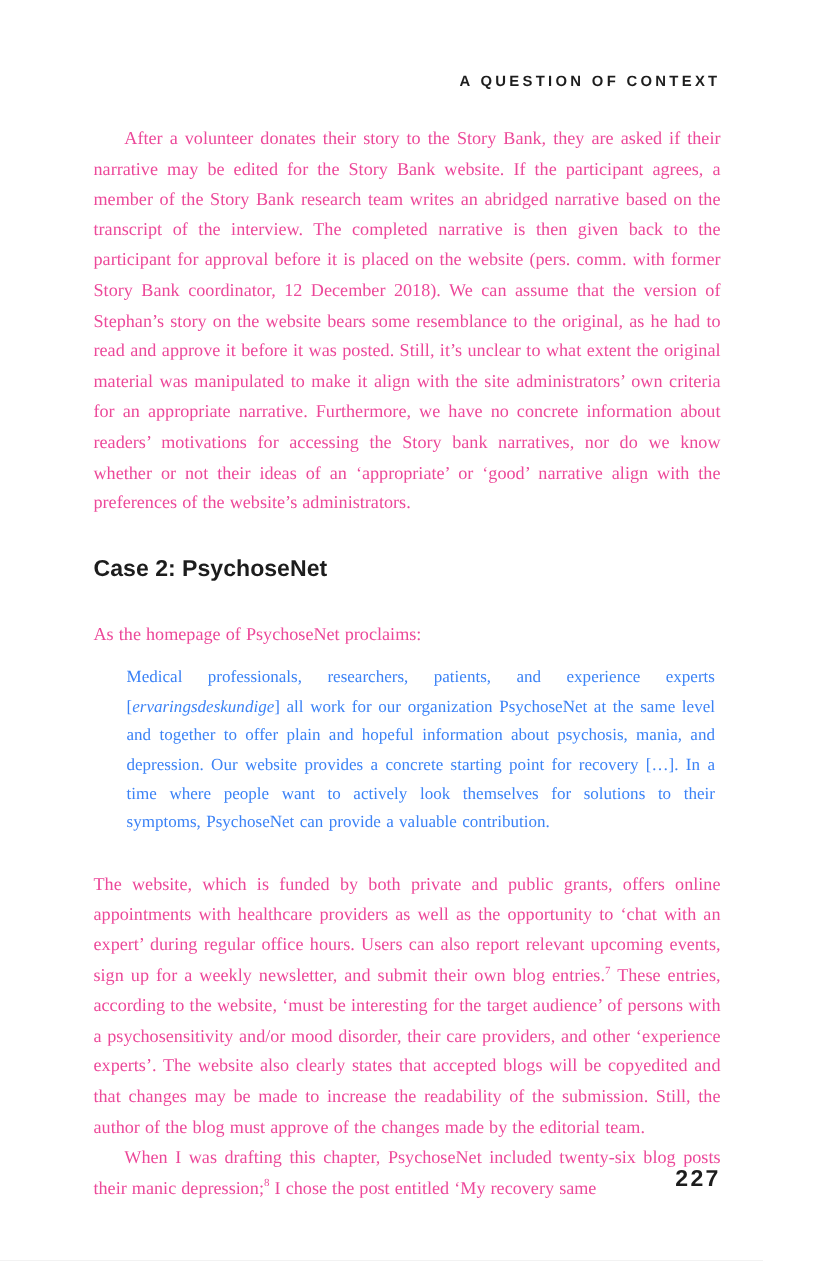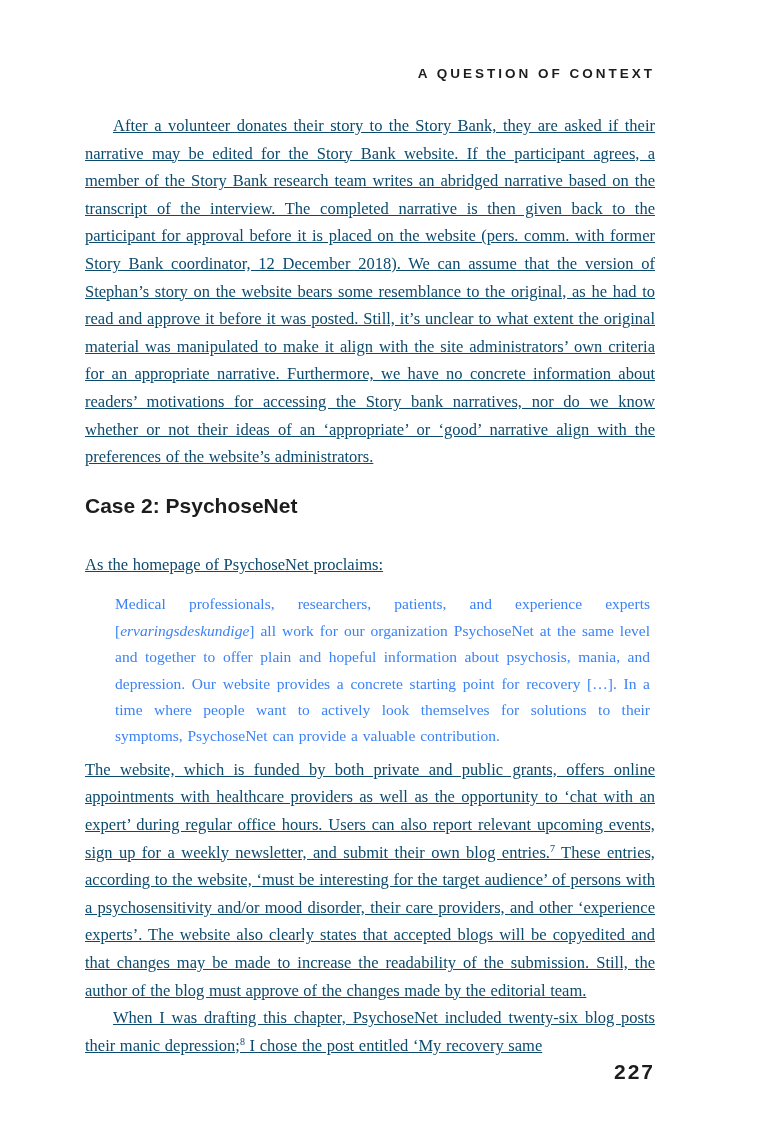--- a/index.html
+++ b/index.html
@@ -27,49 +27,48 @@
     letter-spacing: 3px;
     color: #1d1d1d;
     text-align: right;
     line-height: 16px;
     margin-bottom: 30px;
   }
   .body-para {
     font-size: 16.5px;
     line-height: 27.6px;
     text-align: justify;
-    color: #0c4a6e;
+    color: #ec4899;
     word-spacing: 0.5px;
-    text-decoration: underline;
   }
   .indent { text-indent: 28px; }
   .section-heading {
     font-family: "Liberation Sans", sans-serif;
     font-weight: bold;
     font-size: 21px;
     color: #1d1d1d;
     line-height: 26px;
-    margin-top: 22px;
+    margin-top: 34px;
   }
   .quote-intro {
     margin-top: 32px;
     text-align: left;
   }
   .block-quote {
     margin-top: 13px;
     margin-left: 30px;
     width: 535px;
     font-size: 15.5px;
     line-height: 26.4px;
     text-align: justify;
     color: #3b82f6;
     word-spacing: 1px;
   }
   .block-quote em { font-style: italic; }
-  .after-quote { margin-top: 6px; }
+  .after-quote { margin-top: 28px; }
   sup {
     font-size: 10px;
     line-height: 0;
     vertical-align: super;
   }
   .page-number {
     position: absolute;
     right: 109px;
     top: 1060px;
     font-family: "Liberation Sans", sans-serif;

